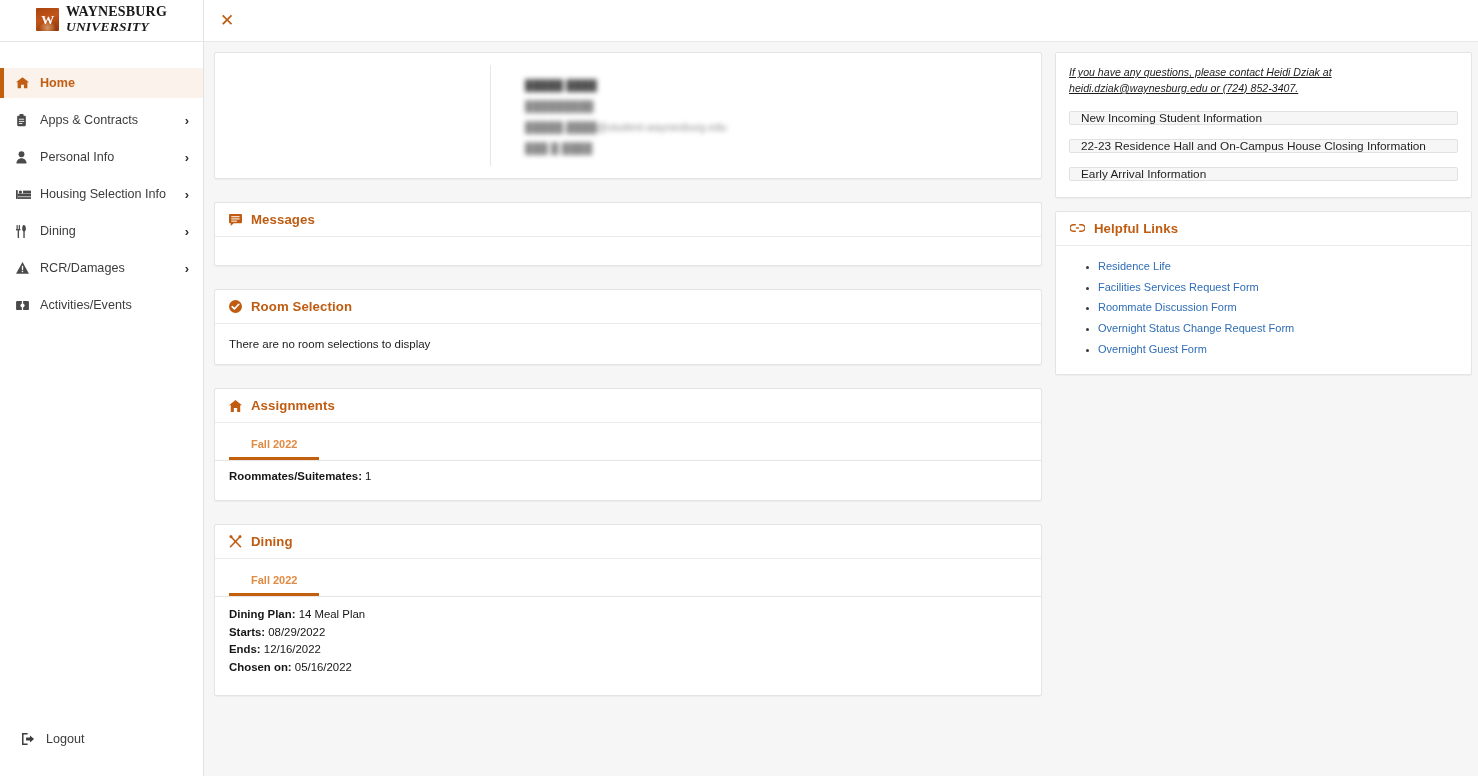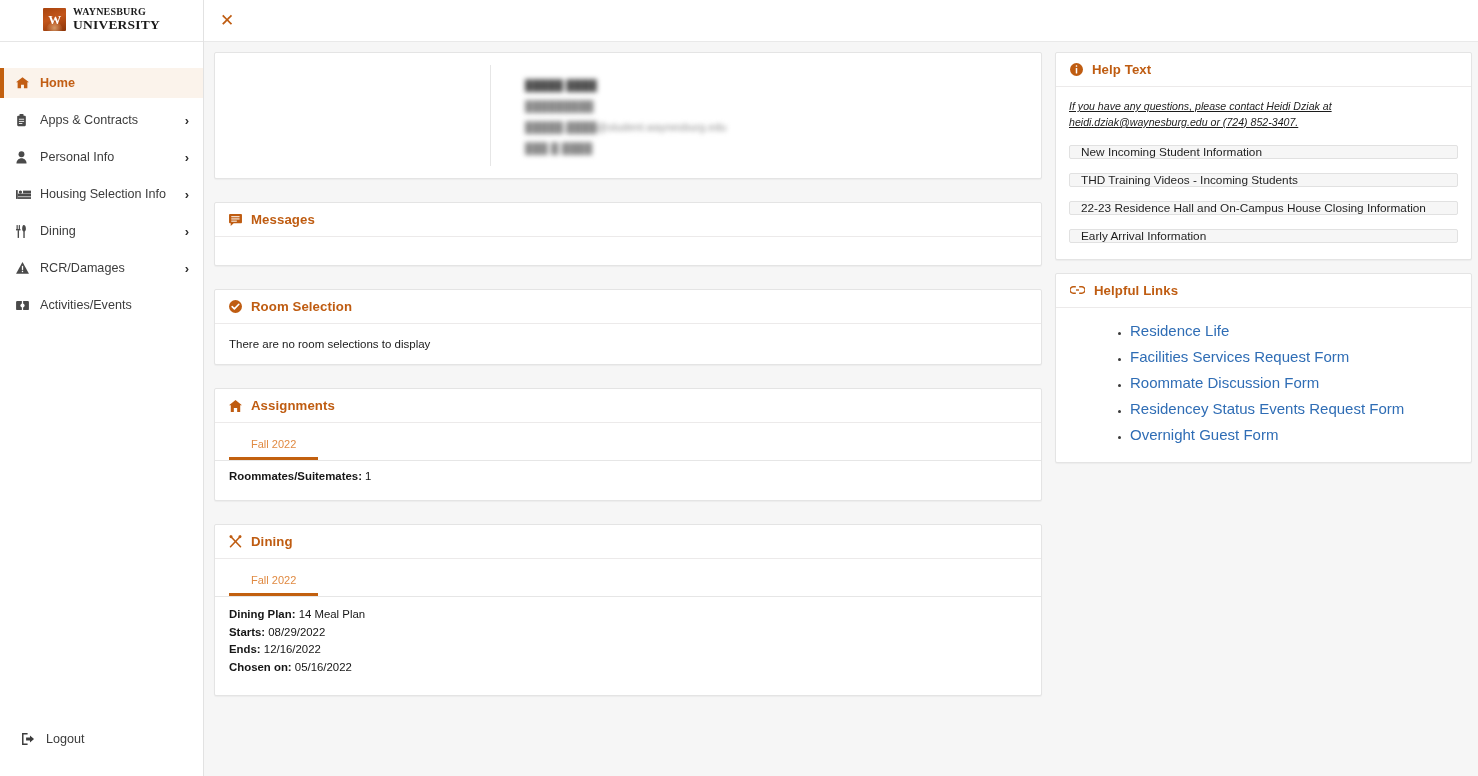--- a/index.html
+++ b/index.html
@@ -48,22 +48,22 @@
     color: #ffffff; font-size: 13px; font-weight: 700;
     line-height: 1; position: relative; z-index: 2;
     letter-spacing: -0.5px;
   }
   .brand-words { display: flex; flex-direction: column; line-height: 1; }
   .brand-words .w1, .brand-words .w2 {
     font-family: "Liberation Serif", serif;
     color: #1a1a1a; font-weight: 700;
     letter-spacing: .2px;
   }
-  .brand-words .w1 { font-size: 10px; font-family: Liberation Serif, serif; }
-  .brand-words .w2 { font-size: 13.5px; margin-top: 1px; }
+  .brand-words .w1 { font-size: 14px; font-family: Liberation Serif, serif; }
+  .brand-words .w2 { font-size: 13.5px; margin-top: 1px; font-style: italic; }
 
   .nav { padding-top: 26px; flex: 1 1 auto; }
   .nav-item {
     display: flex; align-items: center;
     height: 30px; padding: 0 14px 0 16px;
     font-size: 12.6px; color: #3c3c3c;
     cursor: pointer; position: relative;
     margin-bottom: 0;
   }
   .nav-item .nav-ico {
@@ -174,21 +174,21 @@
   .tabs { padding: 10px 0 0 0; }
   .tab-strip {
     display: flex; align-items: flex-end;
     border-bottom: 1px solid #e6e6e6;
     padding-left: 14px;
   }
   .tab {
     font-size: 11px; color: #e08a42;
     padding: 5px 22px 7px 22px;
     border-bottom: 3px solid transparent;
-    cursor: pointer; white-space: nowrap;
+    cursor: pointer; white-space: nowrap; font-weight: bold;
   }
   .tab.active {
     color: #e08a42;
     border-bottom: 3px solid #c2600f;
   }
   .tab-panel { padding: 9px 14px 18px 14px; }
   .assign-grid {
     display: flex; font-size: 11.4px; color: #161616;
   }
   .assign-grid .g-col { width: 412px; }
@@ -216,22 +216,22 @@
     padding: 0 11px;
     font-size: 11.8px; color: #1f1f1f;
     margin-bottom: 14px;
     cursor: pointer;
   }
   .accordion-item:last-child { margin-bottom: 2px; }
 
   .links-body { padding: 13px 13px 18px 13px; }
   .links-list { margin: 0; padding-left: 29px; }
   .links-list li {
-    color: #2f6db5; font-size: 15px;
-    margin-bottom: 6.5px; line-height: 1.3; margin-left: 32px;
+    color: #2f6db5; font-size: 11px;
+    margin-bottom: 6.5px; line-height: 1.3;
   }
   .links-list li:last-child { margin-bottom: 0; }
   .links-list li span { cursor: pointer; }
   .links-list li::marker { color: #3a3a3a; font-size: 9px; }
 
   svg { display: block; }
 </style>
 </head>
 <body>
 
@@ -470,35 +470,24 @@
               </div>
             </div>
           </div>
         </div>
 
       </div>
 
       <div class="col-right">
 
         <div class="card">
-          <div class="card-head">
-            <span class="ch-ico">
-              <svg width="13" height="13" viewBox="0 0 14 14">
-                  <circle cx="7" cy="7" r="7" fill="currentColor"></circle>
-                  <rect x="6.2" y="2.4" width="1.6" height="1.7" rx=".6" fill="#fff"></rect>
-                  <rect x="6.2" y="5.3" width="1.6" height="6" rx=".6" fill="#fff"></rect>
-                </svg>
-            </span>
-            <span class="ch-title">Help Text</span>
-          </div>
           <div class="help-body">
             <div class="help-note">If you have any questions, please contact Heidi Dziak at heidi.dziak@waynesburg.edu or (724) 852-3407.</div>
 
             <div class="accordion-item">New Incoming Student Information</div>
-            <div class="accordion-item">THD Training Videos - Incoming Students</div>
             <div class="accordion-item">22-23 Residence Hall and On-Campus House Closing Information</div>
             <div class="accordion-item">Early Arrival Information</div>
           </div>
         </div>
 
         <div class="card">
           <div class="card-head">
             <span class="ch-ico">
               <svg width="15" height="10" viewBox="0 0 16 10">
                   <g fill="none" stroke="currentColor" stroke-width="1.5">
@@ -508,21 +497,21 @@
                   </g>
                 </svg>
             </span>
             <span class="ch-title">Helpful Links</span>
           </div>
           <div class="links-body">
             <ul class="links-list">
               <li><span>Residence Life</span></li>
               <li><span>Facilities Services Request Form</span></li>
               <li><span>Roommate Discussion Form</span></li>
-              <li><span>Residencey Status Events Request Form</span></li>
+              <li><span>Overnight Status Change Request Form</span></li>
               <li><span>Overnight Guest Form</span></li>
             </ul>
           </div>
         </div>
 
       </div>
 
     </div>
   </section>
 </div>

